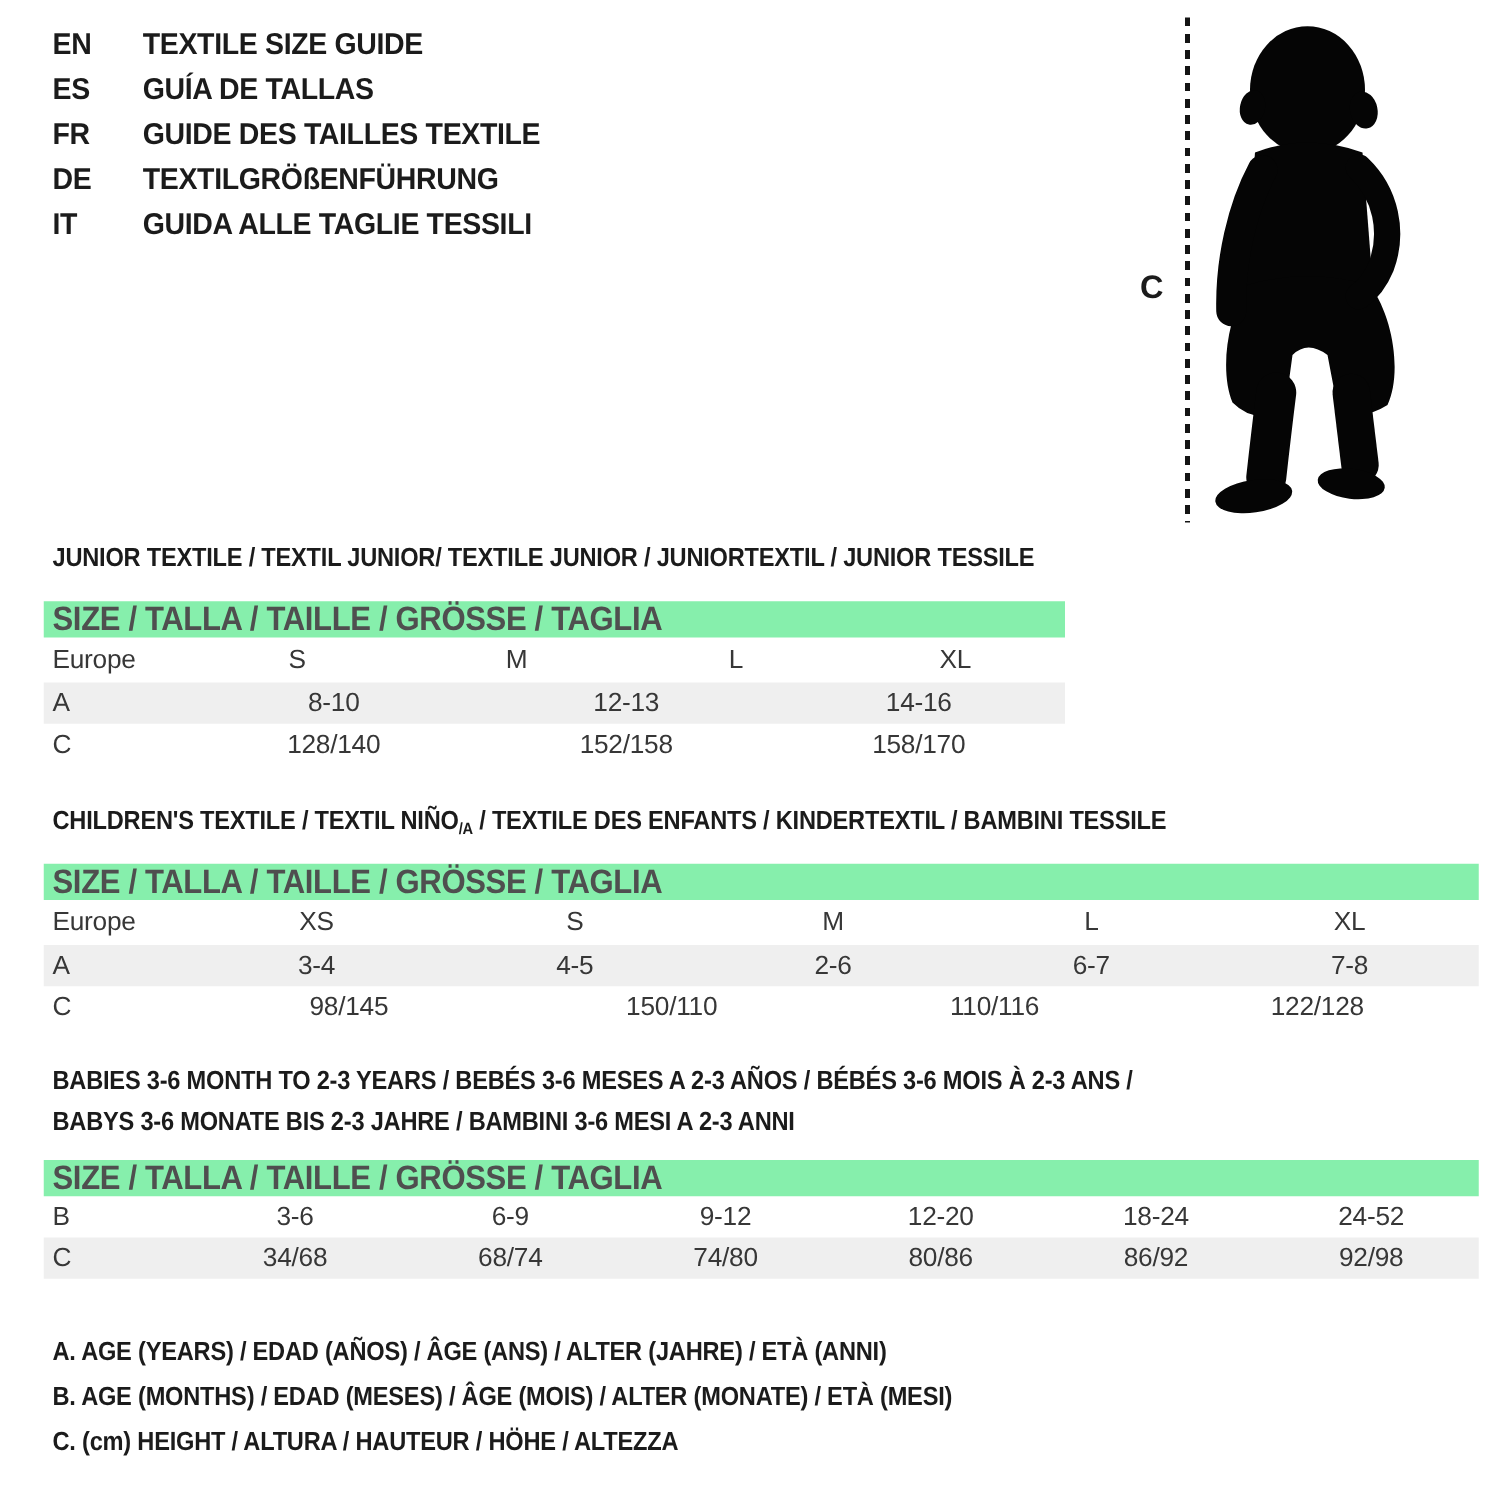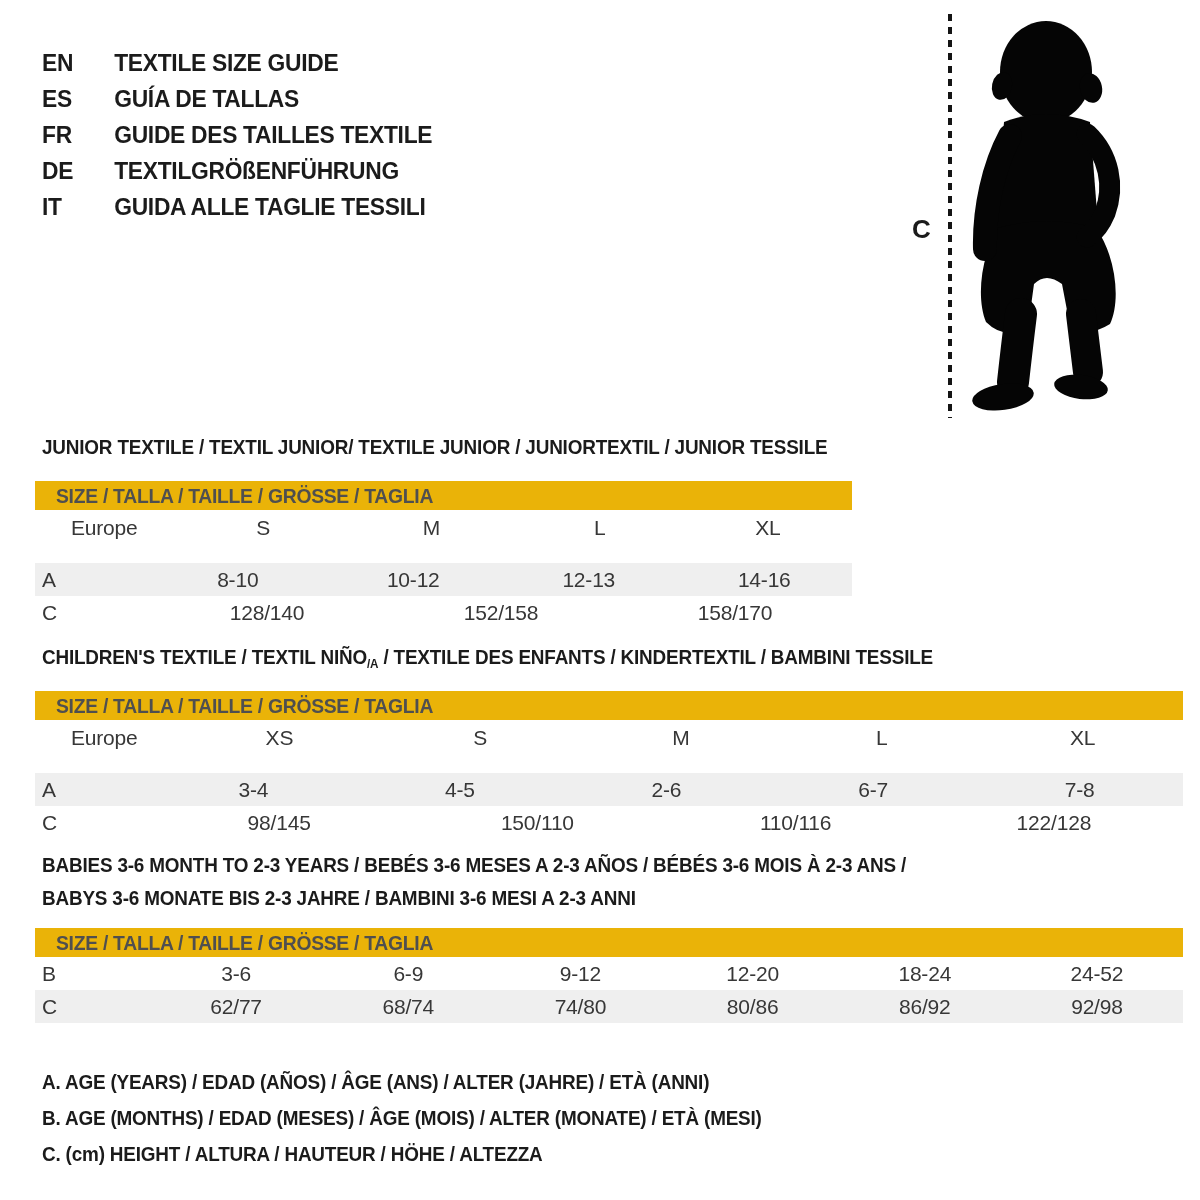--- a/index.html
+++ b/index.html
@@ -1,46 +1,46 @@
 <!DOCTYPE html>
 <html><head>
 <meta charset="utf-8">
 <style>
   html,body{margin:0;padding:0;background:#ffffff;}
   .page{
     position:relative;width:1200px;height:1200px;background:#ffffff;overflow:hidden;
     font-family:"Liberation Sans","DejaVu Sans",sans-serif;color:#1b1b1b;
   }
   
-  .lang-block{position:absolute;left:42px;top:45px;}
+  .lang-block{position:absolute;left:42px;top:18px;}
   .lang-row{display:flex;height:36px;align-items:center;transform:scaleX(.95);transform-origin:left center;}
   .lang-code{width:76px;font-size:24px;font-weight:700;letter-spacing:-.3px;}
   .lang-title{font-size:24px;font-weight:700;letter-spacing:-.3px;white-space:nowrap;}
   
   .c-label{position:absolute;left:912px;top:214px;font-size:26px;font-weight:700;}
   .dash-line{
     position:absolute;left:948px;top:14px;width:4px;height:404px;
     background:repeating-linear-gradient(to bottom,#141414 0 7px,transparent 7px 13px);
   }
   .toddler{position:absolute;left:958px;top:16px;width:180px;height:402px;}
   
   .section-title{
     position:absolute;left:42px;font-size:21px;font-weight:700;color:#1b1b1b;
     white-space:nowrap;letter-spacing:-.2px;transform:scaleX(.9);transform-origin:left center;
   }
   .sub{font-size:13px;vertical-align:-4px;}
   
   .table{position:absolute;left:35px;}
   .t-bar{
-    height:29px;line-height:29px;background:#eab308;padding-left:21px;
-    font-size:21px;font-weight:700;color:#4f4f4f;letter-spacing:-.3px;
+    height:29px;line-height:29px;background:#86efac;padding-left:7px;
+    font-size:27px;font-weight:700;color:#4f4f4f;letter-spacing:-.3px;
   }
   .t-bar span{display:inline-block;transform:scaleX(.92);transform-origin:left center;white-space:nowrap;}
   .t-row{display:flex;height:33px;line-height:33px;font-size:21px;color:#373737;letter-spacing:-.2px;}
-  .t-row.row-tall{height:53px;line-height:36px;margin-left:29px;}
+  .t-row.row-tall{height:36px;line-height:36px;}
   .t-row.shaded{background:#efefef;}
   .t-row .lbl{width:115px;padding-left:7px;box-sizing:border-box;}
   .t-row .val{flex:1;text-align:center;}
   .w-junior{width:817px;}
   .w-full{width:1148px;}
   
   .legend-line{
     position:absolute;left:42px;font-size:21px;font-weight:700;color:#1b1b1b;
     white-space:nowrap;letter-spacing:-.2px;transform:scaleX(.9);transform-origin:left center;
   }
@@ -103,21 +103,20 @@
     <div class="t-row row-tall">
       <span class="lbl">Europe</span>
       <span class="val">S</span>
       <span class="val">M</span>
       <span class="val">L</span>
       <span class="val">XL</span>
     </div>
     <div class="t-row shaded">
       <span class="lbl">A</span>
       <span class="val">8-10</span>
-      <span class="val">10-12</span>
       <span class="val">12-13</span>
       <span class="val">14-16</span>
     </div>
     <div class="t-row">
       <span class="lbl">C</span>
       <span class="val">128/140</span>
       <span class="val">152/158</span>
       <span class="val">158/170</span>
     </div>
   </div>
@@ -164,21 +163,21 @@
       <span class="lbl">B</span>
       <span class="val">3-6</span>
       <span class="val">6-9</span>
       <span class="val">9-12</span>
       <span class="val">12-20</span>
       <span class="val">18-24</span>
       <span class="val">24-52</span>
     </div>
     <div class="t-row shaded">
       <span class="lbl">C</span>
-      <span class="val">62/77</span>
+      <span class="val">34/68</span>
       <span class="val">68/74</span>
       <span class="val">74/80</span>
       <span class="val">80/86</span>
       <span class="val">86/92</span>
       <span class="val">92/98</span>
     </div>
   </div>
 
   <div class="legend-line" style="top:1070px;">A. AGE (YEARS) / EDAD (AÑOS) / ÂGE (ANS) / ALTER (JAHRE) / ETÀ (ANNI)</div>
   <div class="legend-line" style="top:1106px;">B. AGE (MONTHS) / EDAD (MESES) / ÂGE (MOIS) / ALTER (MONATE) / ETÀ (MESI)</div>

